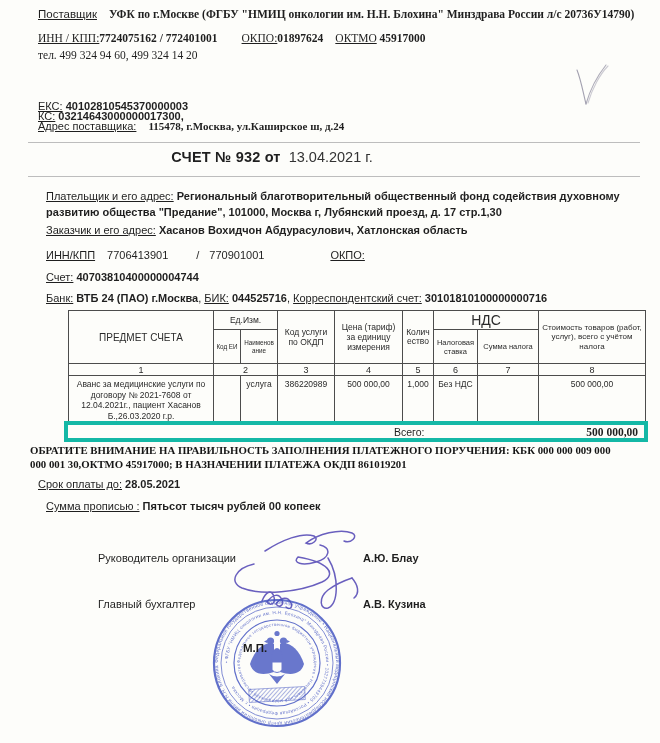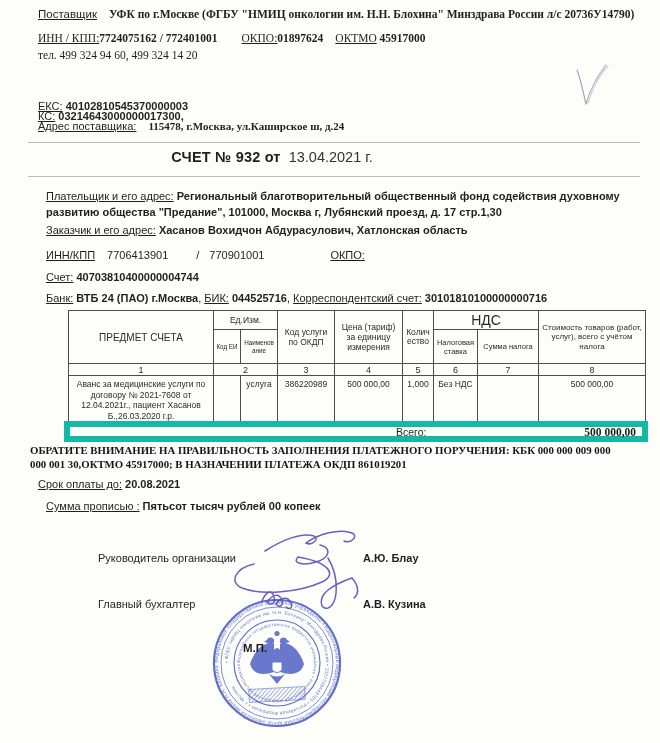--- a/index.html
+++ b/index.html
@@ -54,21 +54,21 @@
   tr.h2 td { height:34px; }
   td.h-sub { font-size:6.3px; line-height:7.5px; vertical-align:top; padding-top:3px; }
   td.h-uname { word-break:break-all; }
   td.h-vrate, td.h-vsum { font-size:7.5px; line-height:9px; vertical-align:middle; }
   tr.nums td { height:12px; font-size:9px; padding:0; }
   tr.data td { height:45px; vertical-align:top; font-size:8.5px; line-height:10.5px; padding-top:3px; }
   td.d-subject { text-align:left; padding-left:5px; padding-right:6px; }
   td.d-price, td.d-total { text-align:right; padding-right:5px; }
   td.d-vrate { text-align:left; padding-left:3px; }
   
-  .total-box { top:421px; left:64px; width:584px; height:21px; border:6px solid #14b8a6; display:flex; align-items:center; background:#fdfdfa; }
+  .total-box { top:421px; left:64px; width:584px; height:21px; border:4px solid #14b8a6; display:flex; align-items:center; background:#fdfdfa; }
   .total-box .tl { margin-left:326px; font-size:10.5px; }
   .total-box .tv { flex:1; text-align:right; padding-right:6px; font-family:"Liberation Serif",serif; font-weight:bold; font-size:11.5px; }
   
   .attention { top:444px; left:30px; width:592px; font-family:"Liberation Serif",serif; font-weight:bold; font-size:10.8px; line-height:13.5px; white-space:normal; color:#151515; }
   .due { top:478px; left:38px; }
   .words { top:500px; left:46px; }
   .vatw { top:518px; left:38px; }
   .sig-label1 { top:552px; left:98px; }
   .sig-name1 { top:552px; left:363px; }
   .sig-label2 { top:598px; left:98px; }
@@ -160,21 +160,21 @@
     </tbody>
   </table>
 
   <div class="abs total-box">
     <span class="tl">Всего:</span>
     <span class="tv">500 000,00</span>
   </div>
 
   <p class="abs line attention">ОБРАТИТЕ ВНИМАНИЕ НА ПРАВИЛЬНОСТЬ ЗАПОЛНЕНИЯ ПЛАТЕЖНОГО ПОРУЧЕНИЯ: КБК  000 000 009 000 000 001 30,ОКТМО 45917000; В НАЗНАЧЕНИИ ПЛАТЕЖА ОКДП 861019201</p>
 
-  <p class="abs line due"><span class="u">Срок оплаты до:</span> <span class="b">20.08.2021</span></p>
+  <p class="abs line due"><span class="u">Срок оплаты до:</span> <span class="b">28.05.2021</span></p>
 
   <p class="abs line words"><span class="u">Сумма  прописью :</span> <span class="b">Пятьсот тысяч рублей 00 копеек</span></p>
 
 
   <p class="abs line sig-label1">Руководитель организации</p>
   <p class="abs line sig-name1">А.Ю. Блау</p>
   <p class="abs line sig-label2">Главный бухгалтер</p>
   <p class="abs line sig-name2">А.В. Кузина</p>
 
   <svg class="overlay" style="left:170px; top:518px;" width="230" height="110" viewBox="0 0 230 110">

